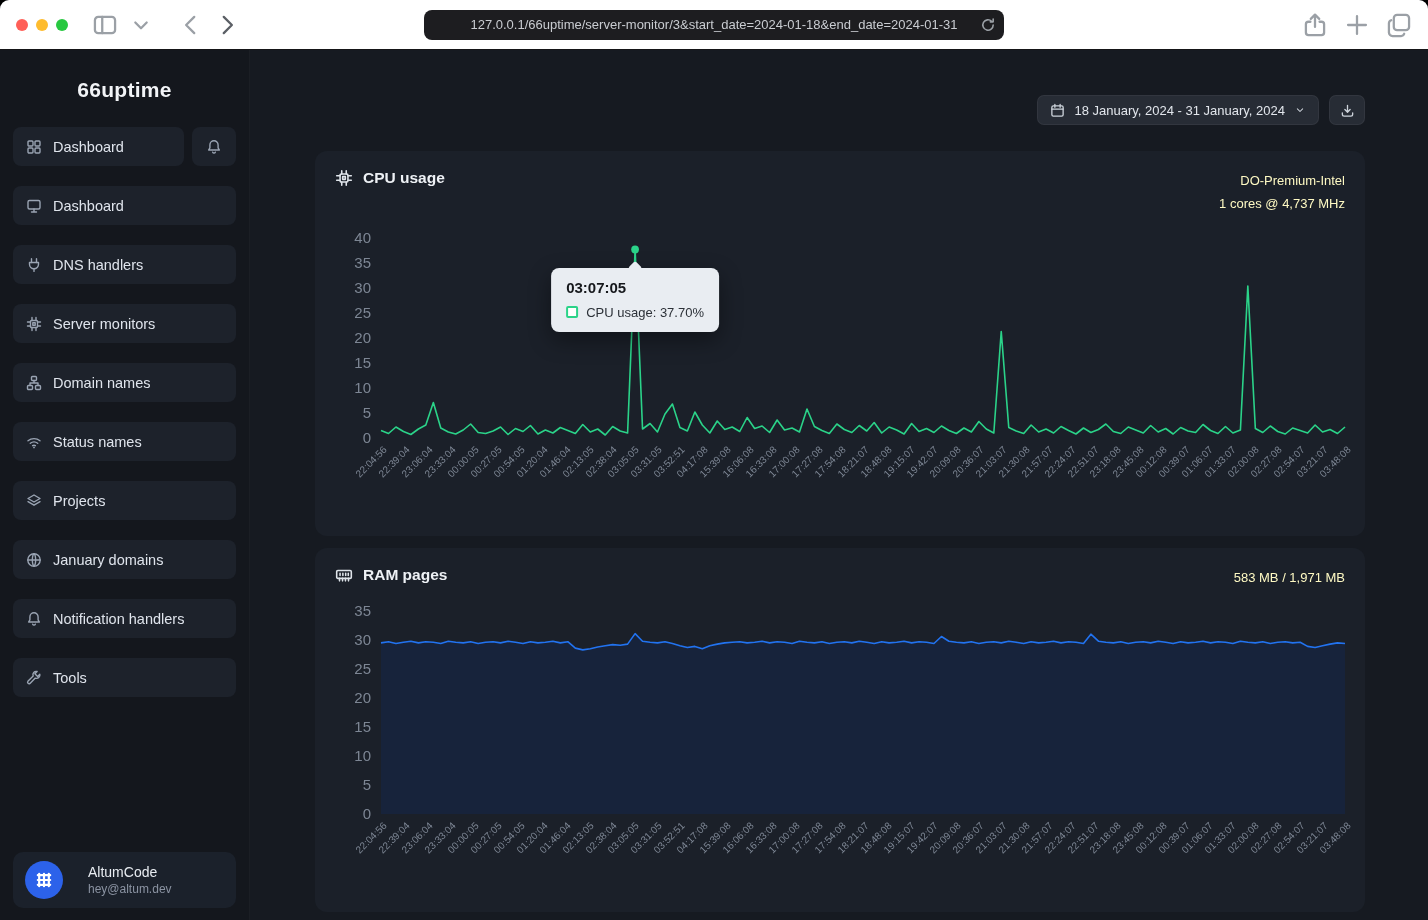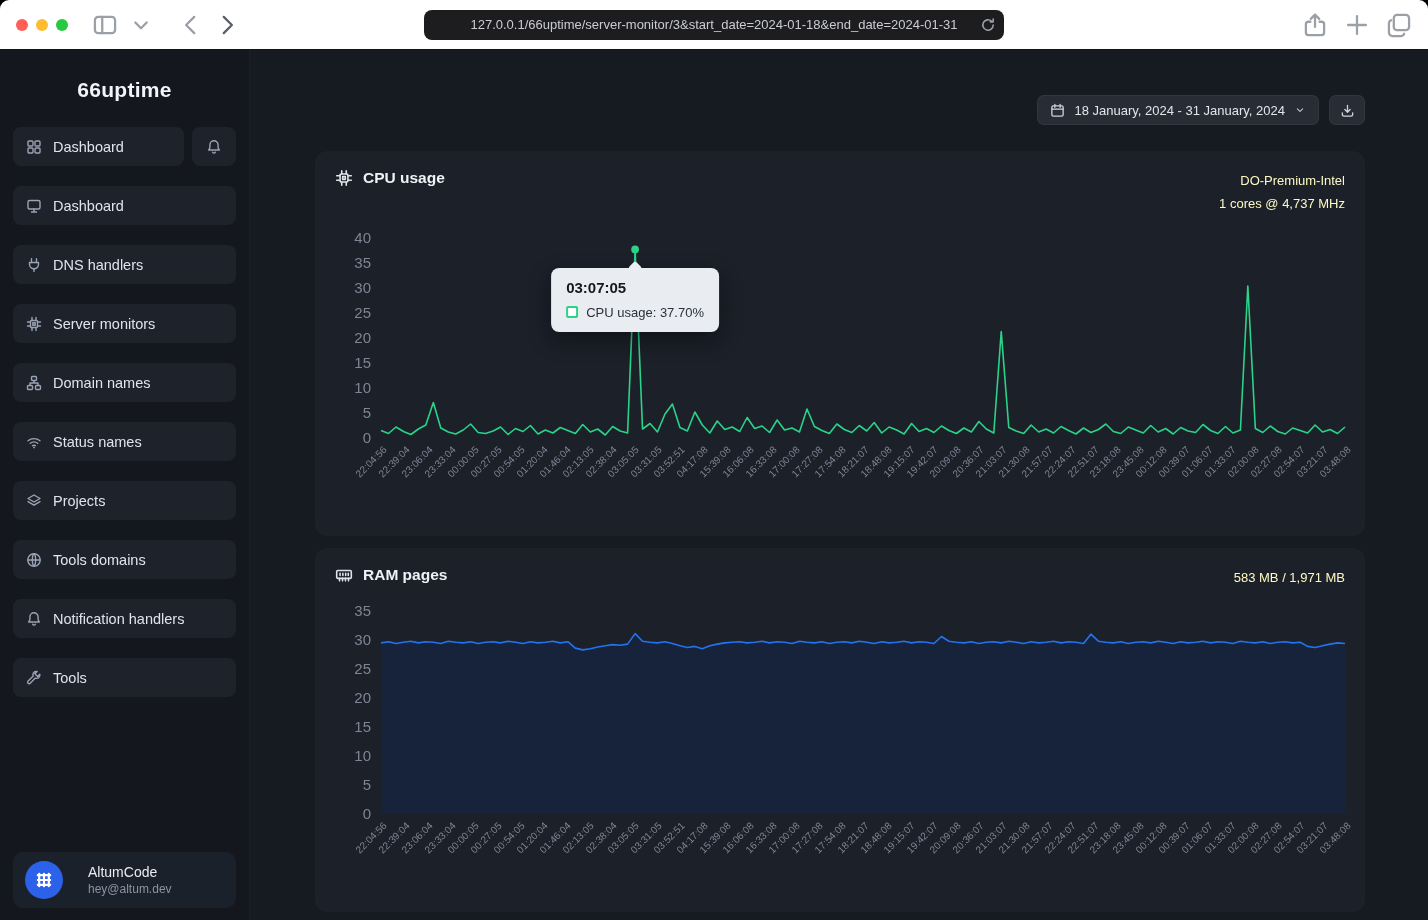--- a/index.html
+++ b/index.html
@@ -226,21 +226,21 @@
             </div>
           </div>
           <div class="nav-row">
             <div class="nav-item">
               <span class="icon">
                 <svg class="icon" viewBox="0 0 16 16" fill="none" stroke="currentColor" stroke-width="1.4" stroke-linecap="round" stroke-linejoin="round" style="width:100%;height:100%">
                   <circle cx="8" cy="8" r="6.2"></circle>
                   <path d="M1.8 8h12.4M8 1.8c2.2 2 2.2 10.4 0 12.4-2.2-2-2.2-10.4 0-12.4z"></path>
                 </svg>
               </span>
-              <span>Tools domains</span>
+              <span>January domains</span>
             </div>
           </div>
           <div class="nav-row">
             <div class="nav-item">
               <span class="icon">
                 <svg class="icon" viewBox="0 0 16 16" fill="none" stroke="currentColor" stroke-width="1.4" stroke-linecap="round" stroke-linejoin="round" style="width:100%;height:100%">
                   <path d="M8 1.8a4.1 4.1 0 0 0-4.1 4.1v3L2.6 11h10.8l-1.3-2.1v-3A4.1 4.1 0 0 0 8 1.8z"></path>
                   <path d="M6.7 13.2a1.4 1.4 0 0 0 2.6 0"></path>
                 </svg>
               </span>

